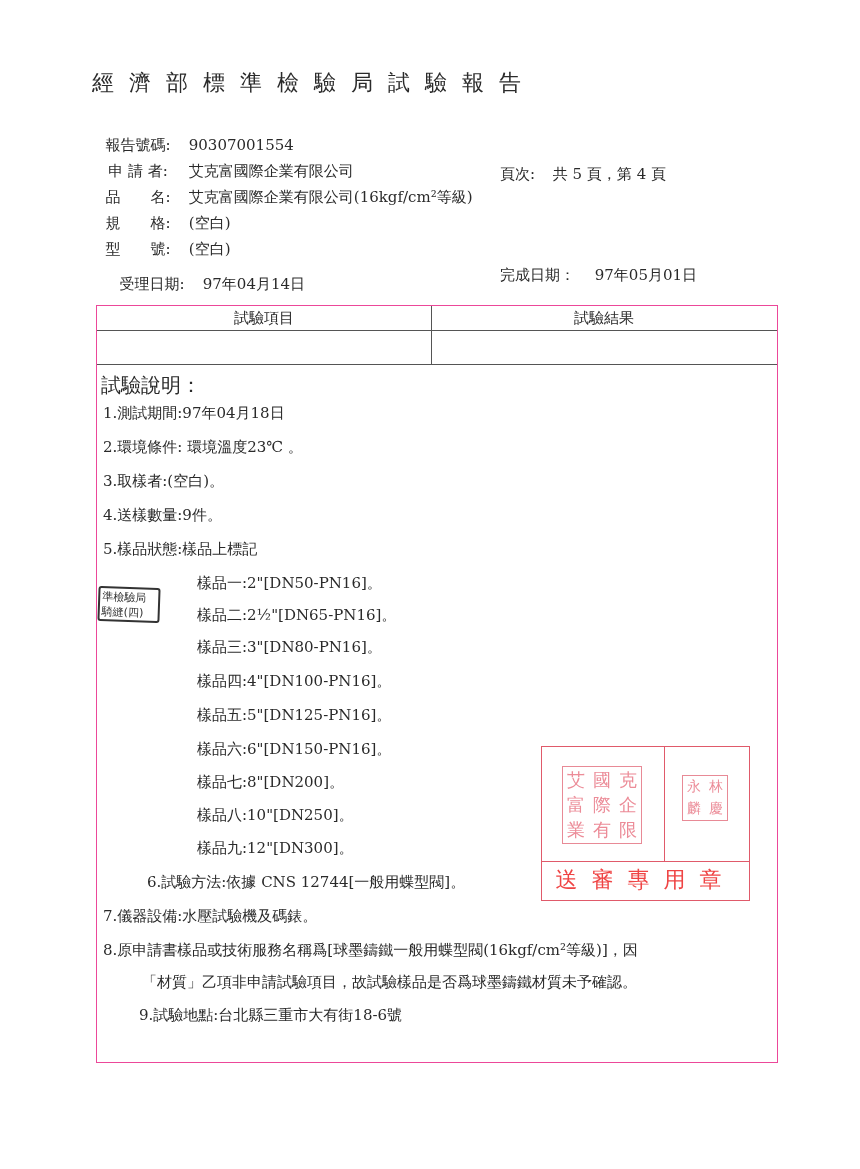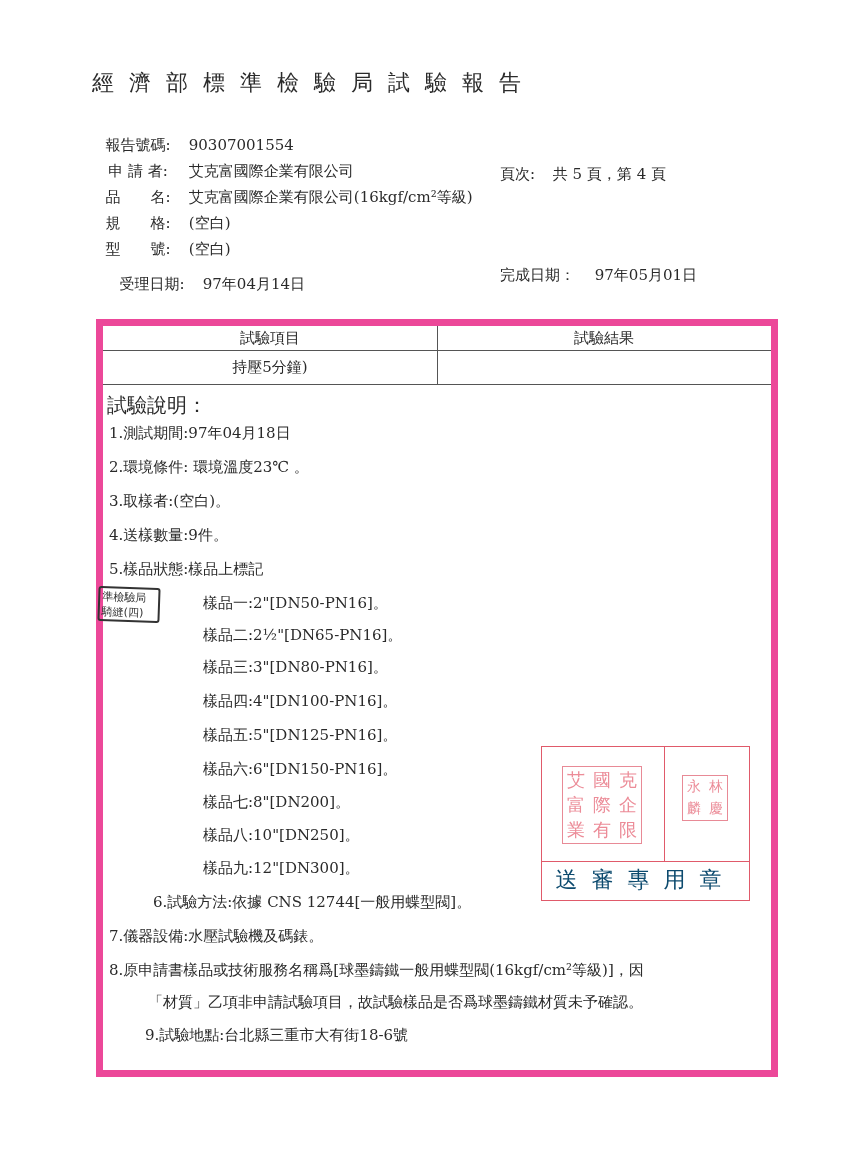--- a/index.html
+++ b/index.html
@@ -8,22 +8,22 @@
       font-family: "DejaVu Serif", "Liberation Serif", serif; color: #2a2a2a;
     }
     .title {
       position: absolute; left: 92px; top: 68px; font-size: 22px; letter-spacing: 15px;
       font-family: "DejaVu Sans", sans-serif; font-weight: normal; color: #2b2b2b;
     }
     .meta-row { position: absolute; font-size: 15px; line-height: 20px; white-space: nowrap; }
     .meta-label { display: inline-block; width: 92px; text-align: center; }
     .meta-value { display: inline-block; }
     .outer-box {
-      position: absolute; left: 96px; top: 319px; width: 682px; height: 758px;
-      border: 7px solid #ec4899; box-sizing: border-box;
+      position: absolute; left: 96px; top: 305px; width: 682px; height: 758px;
+      border: 1px solid #ec4899; box-sizing: border-box;
     }
     .hrow { position: absolute; left: 0; right: 0; border-bottom: 1px solid #555; }
     .hcell { position: absolute; top: 0; bottom: 0; text-align: center; font-size: 15px; line-height: 24px; }
     .vline { position: absolute; top: 0; width: 1px; background: #555; }
     .section-title { position: absolute; left: 4px; font-size: 20px; }
     .item { position: absolute; left: 6px; font-size: 15px; white-space: nowrap; font-family: "DejaVu Serif", serif; }
     .sample { position: absolute; left: 100px; font-size: 15px; white-space: nowrap; }
     .stamp-red {
       position: absolute; left: 541px; top: 746px; width: 209px; height: 155px;
       border: 1.5px solid #e05a6a; box-sizing: border-box; color: #e05a6a;
@@ -37,21 +37,21 @@
       font-size: 18px; line-height: 1; text-align: center; align-items: center; color: #ec8c98;
     }
     .seal-small {
       position: absolute; left: 140px; top: 28px; width: 46px; height: 46px;
       border: 1.5px solid #e88a96; box-sizing: border-box; display: grid;
       grid-template-columns: 1fr 1fr; grid-template-rows: 1fr 1fr;
       font-size: 14px; text-align: center; align-items: center; color: #ec8c98;
     }
     .stamp-caption {
       position: absolute; left: 0; right: 0; top: 118px; text-align: center; font-size: 22px;
-      letter-spacing: 14px; color: #0c4a6e; font-family: "DejaVu Serif", serif;
+      letter-spacing: 14px; color: #ef4444; font-family: "DejaVu Serif", serif;
     }
     .stamp-gray {
       position: absolute; left: 98px; top: 587px; width: 62px; height: 35px;
       border: 2px solid #333; border-radius: 3px; box-sizing: border-box;
       font-size: 11px; line-height: 15px; color: #333; padding: 1px 2px; transform: rotate(2deg);
       font-family: "DejaVu Sans", sans-serif; overflow: hidden; white-space: nowrap;
     }
   </style>
 </head>
 <body>
@@ -92,21 +92,20 @@
 </div>
 
 <div class="outer-box">
 
   <div class="hrow" style="top:0; height:24px;">
     <div class="hcell" style="left:0; width:334px;">試驗項目</div>
     <div class="hcell" style="left:334px; right:0;">試驗結果</div>
   </div>
 
   <div class="hrow" style="top:24px; height:34px;">
-    <div class="hcell" style="left:0; width:334px; line-height:34px;">持壓5分鐘)</div>
     <div class="hcell" style="left:334px; right:0; line-height:34px;"></div>
   </div>
   <div class="vline" style="left:334px; height:59px;"></div>
 
   <div class="section-title" style="top:66px;">試驗說明：</div>
 
   <div class="item" style="top:98px;">1.測試期間:97年04月18日</div>
   <div class="item" style="top:132px;">2.環境條件: 環境溫度23℃ 。</div>
   <div class="item" style="top:166px;">3.取樣者:(空白)。</div>
   <div class="item" style="top:200px;">4.送樣數量:9件。</div>

